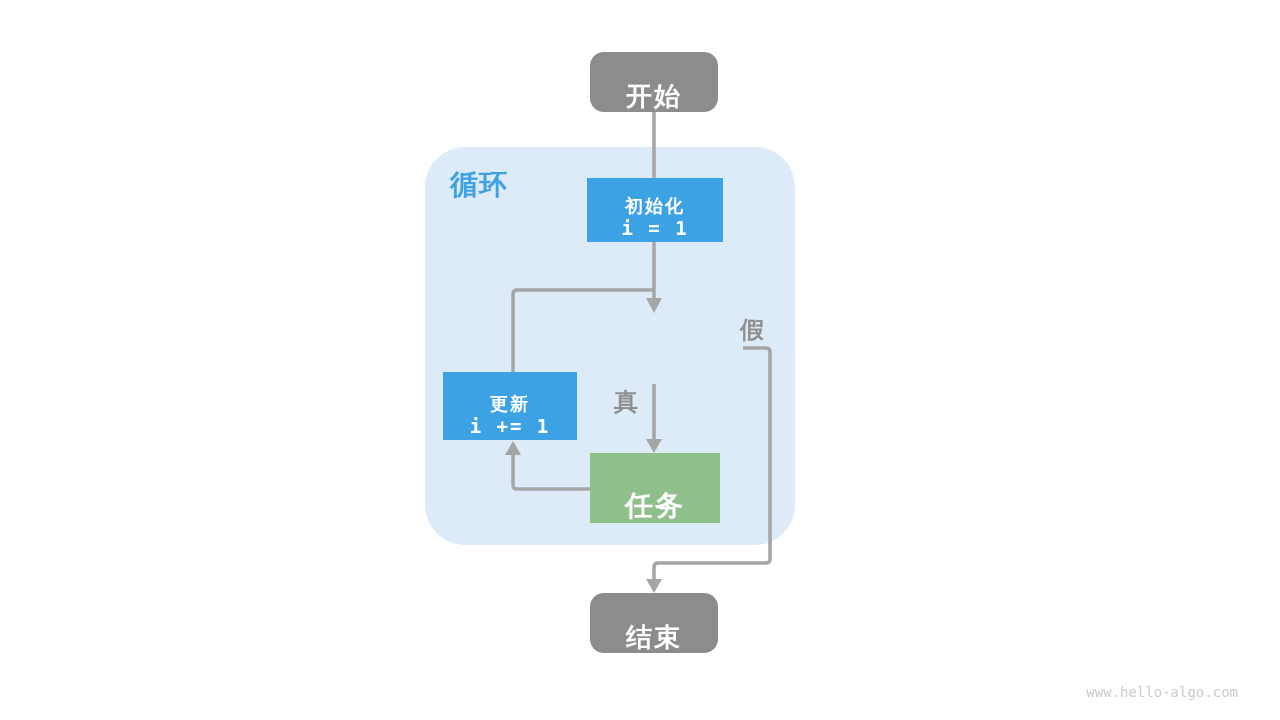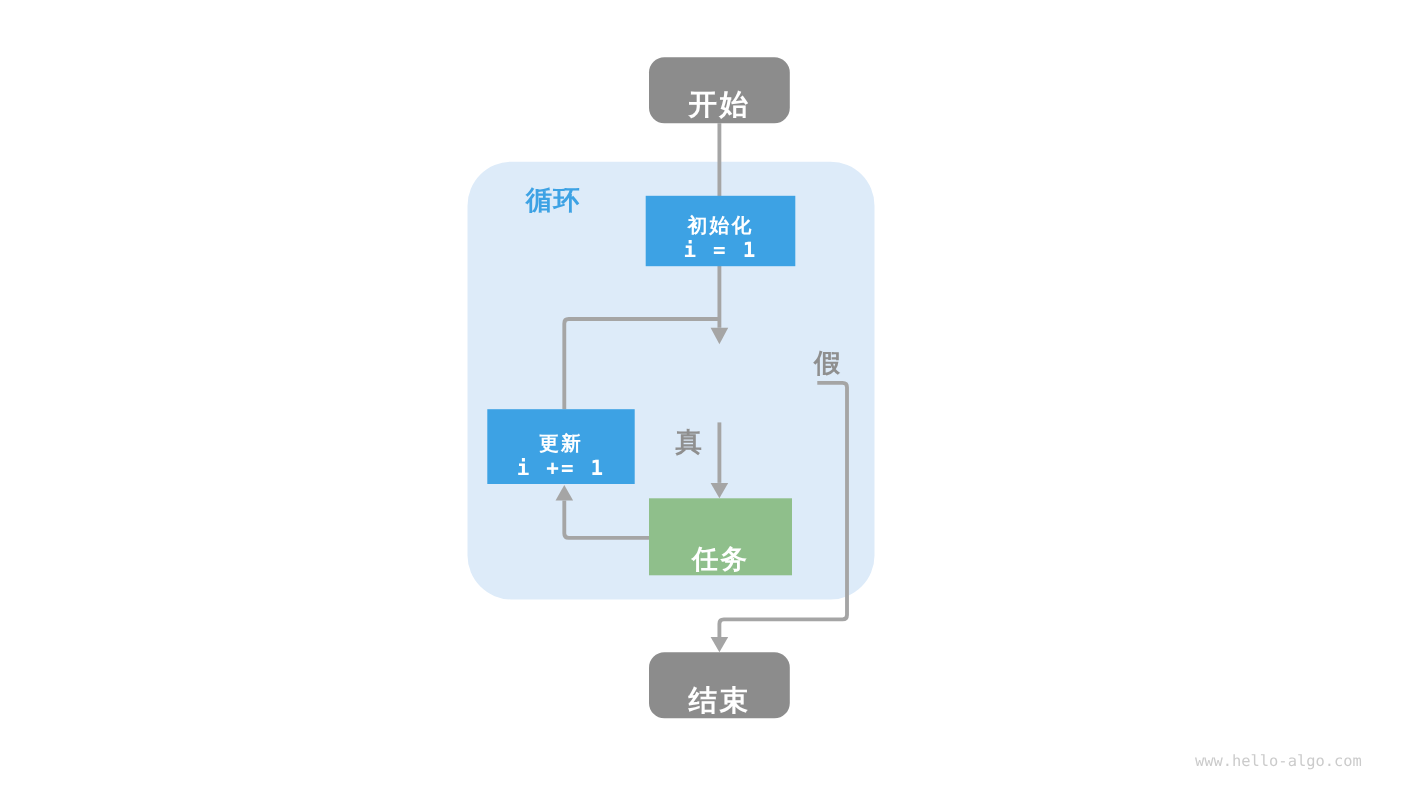--- a/index.html
+++ b/index.html
@@ -26,26 +26,25 @@
   .loop-container {
     position: absolute;
     left: 425px; top: 147px;
     width: 370px; height: 398px;
     background: var(--container-bg, #ddebf9);
     border-radius: 40px;
   }
   .loop-label {
     position: absolute;
     left: 450px; top: 166px;
-    font-size: 24px;
+    font-size: 28px;
     font-weight: bold;
     color: var(--loop-label, #3da2e4);
     letter-spacing: 1px;
     z-index: 3;
-    margin-left: 28px;
   }
 
   
   .connectors {
     position: absolute;
     left: 0; top: 0;
     width: 1280px; height: 720px;
     color: var(--line, #a5a5a5);
     z-index: 1;
   }
@@ -99,21 +98,21 @@
   .node-update {
     left: 443px; top: 372px;
     width: 134px; height: 68px;
     background: var(--node-blue, #3da2e4);
   }
   .node-task {
     left: 590px; top: 453px;
     width: 130px; height: 70px;
     background: var(--node-green, #8fbf8b);
   }
-  .node-task .cn-label { font-size: 24px; }
+  .node-task .cn-label { font-size: 28px; }
 
   .node-condition {
     left: 565px; top: 312px;
     width: 180px; height: 72px;
     background: var(--node-blue, #3da2e4);
     clip-path: polygon(50% 0, 100% 50%, 50% 100%, 0 50%);
   }
   .node-condition .code-label { font-size: 22px; letter-spacing: 3px; }
 
   

